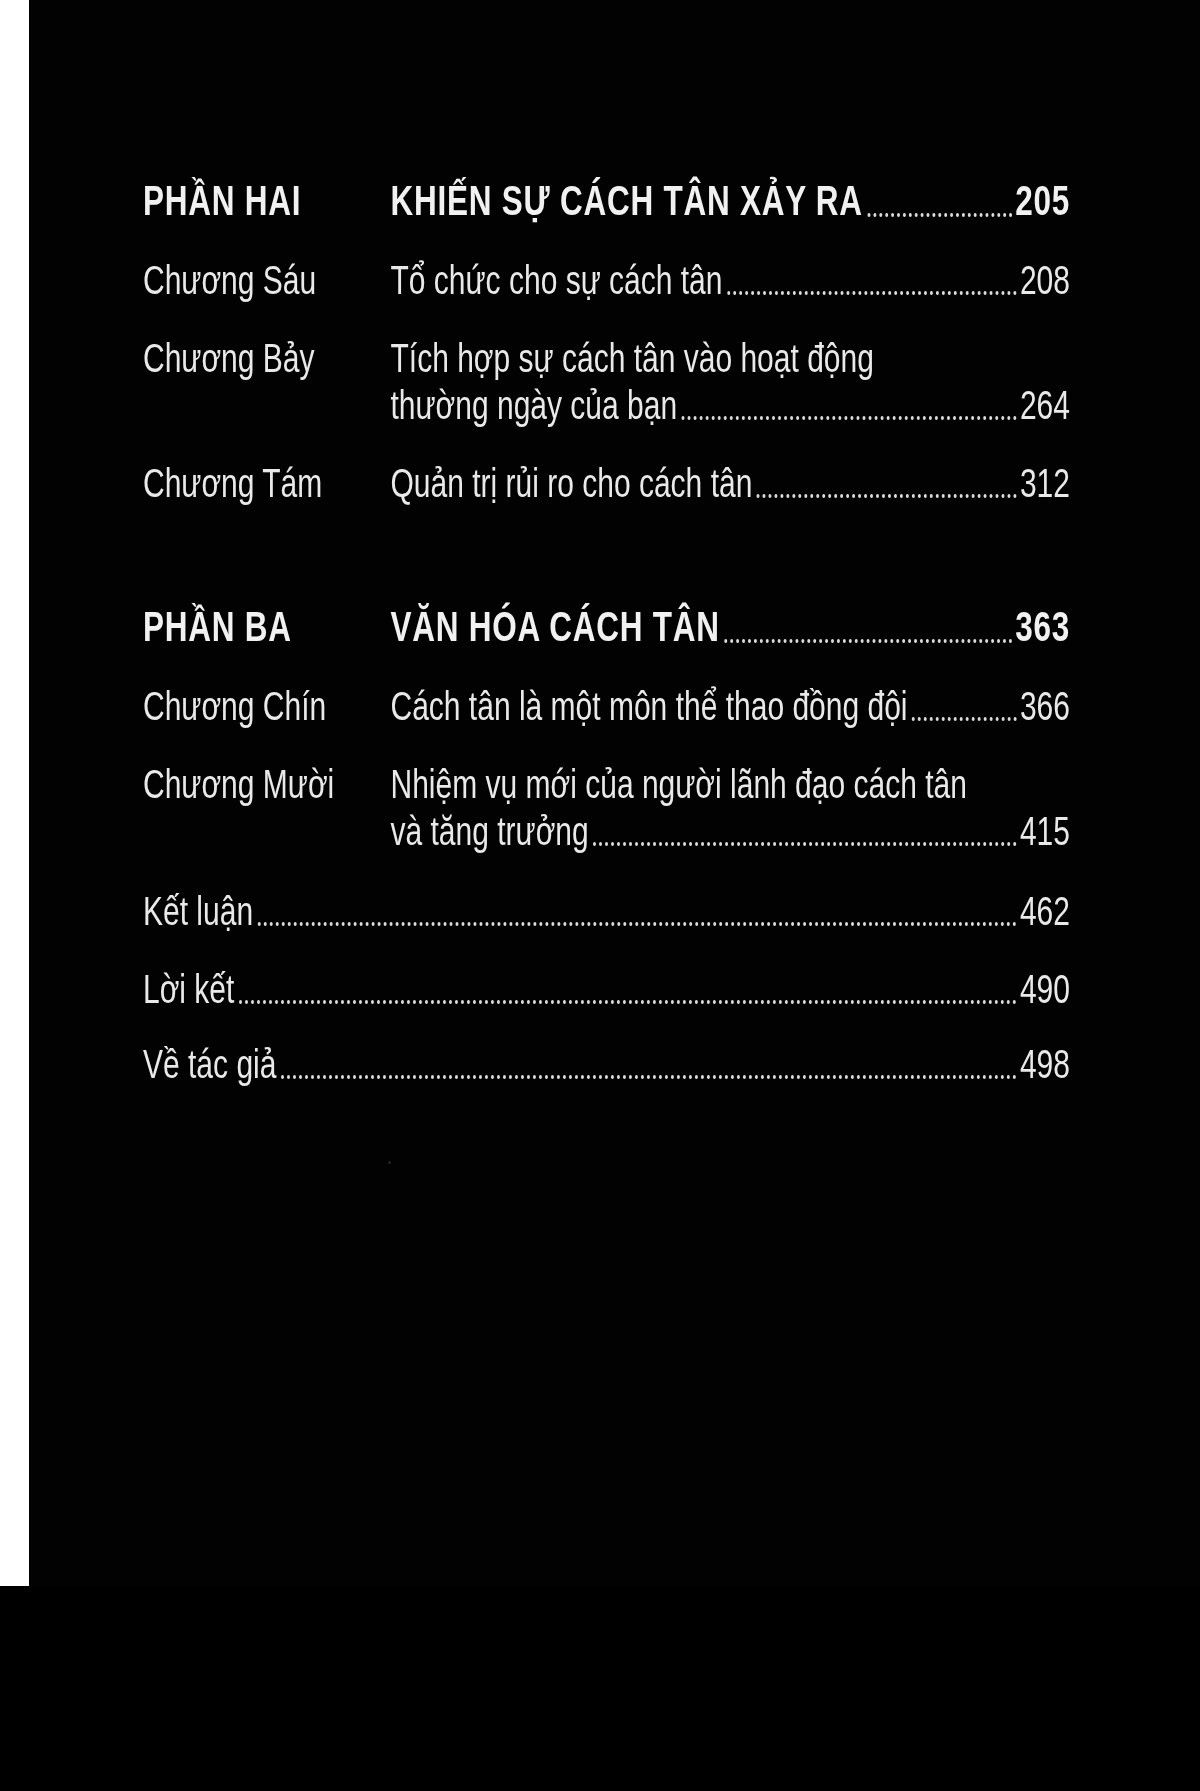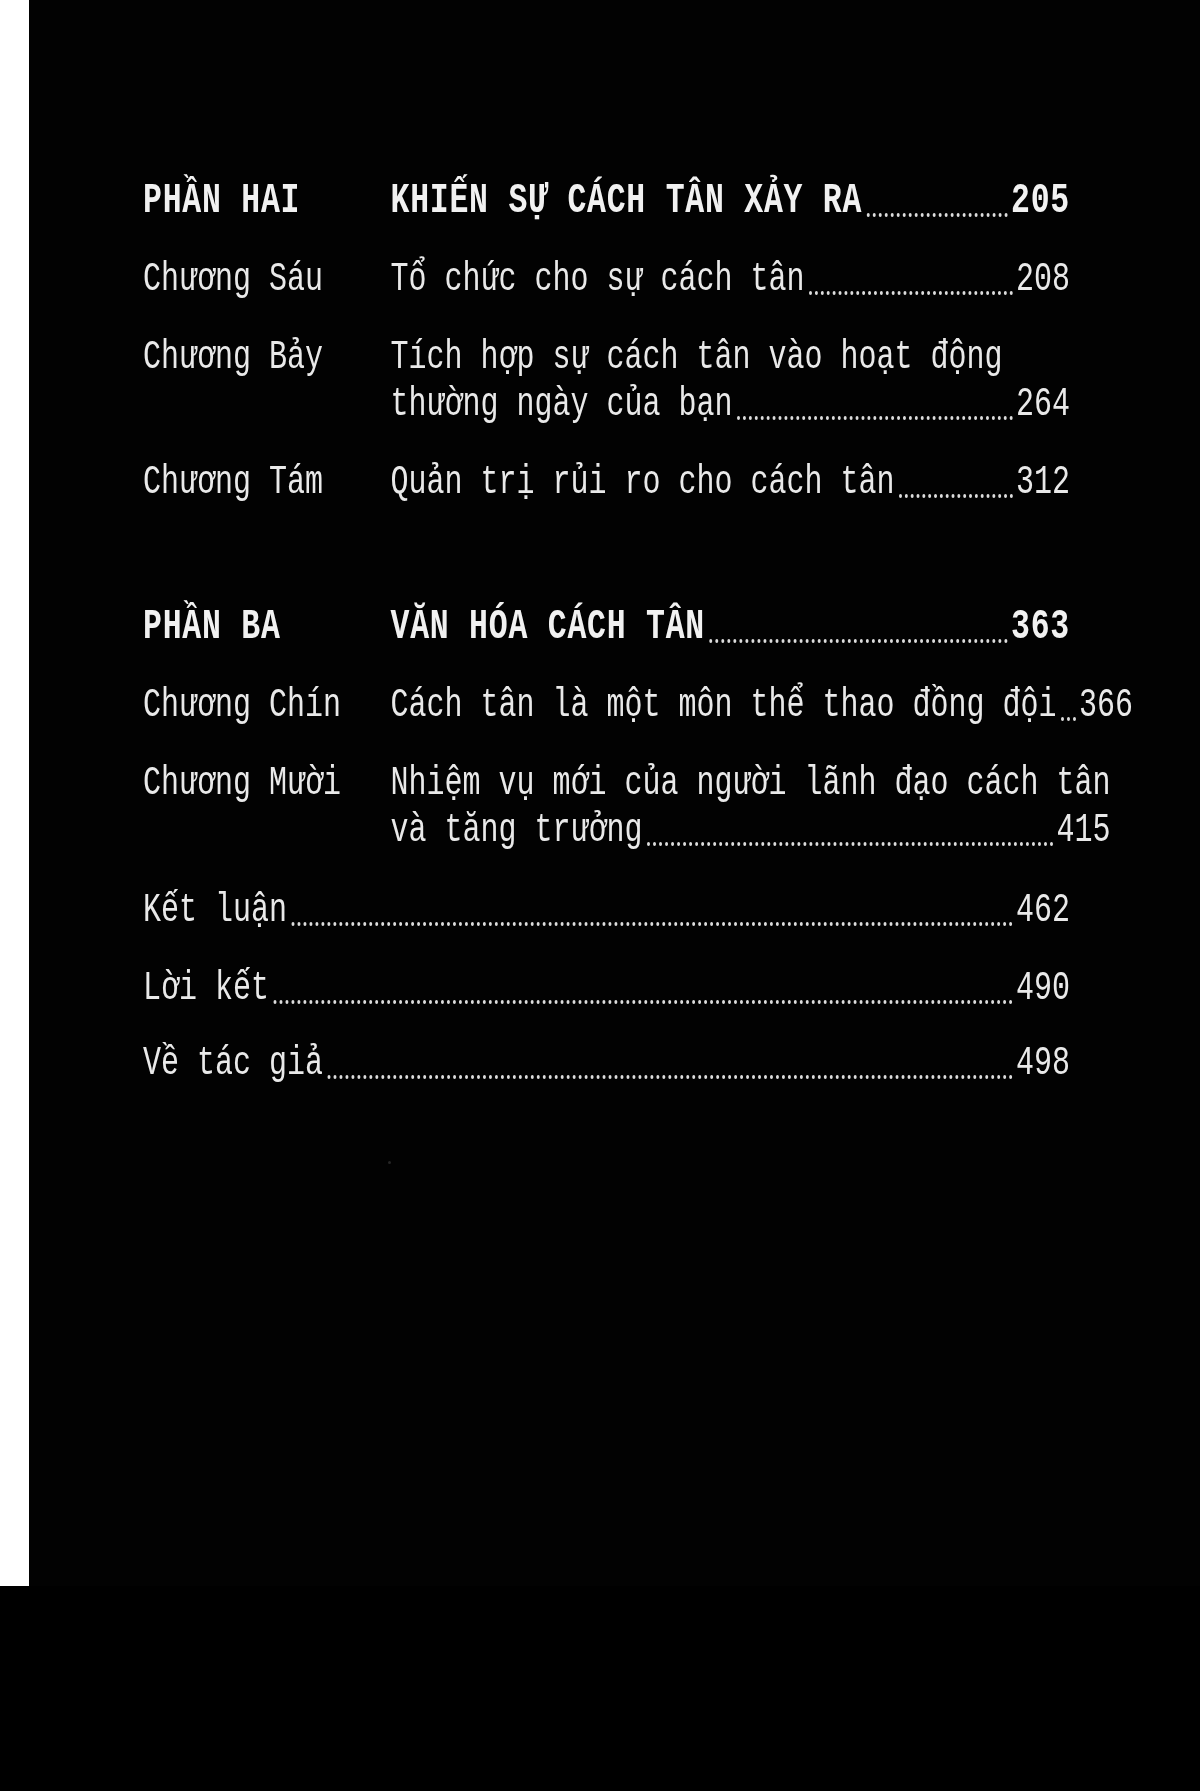--- a/index.html
+++ b/index.html
@@ -1,21 +1,21 @@
 <!DOCTYPE html>
 <html><head>
 <meta charset="utf-8">
 <style>
   html,body{margin:0;padding:0;background:#000;}
   .page{
     position:relative;
     width:1200px;height:1586px;
     background:#020202;
     overflow:hidden;
-    font-family:Liberation Mono, monospace;
+    font-family:Liberation Sans, sans-serif;
     color:#e9e9e9;
   }
   .scan-edge{
     position:absolute;left:0;top:0;width:29px;height:100%;
     background:#ffffff;
   }
   .content{
     position:absolute;left:143px;top:178px;
     width:1236px;
     transform:scaleX(0.75);

